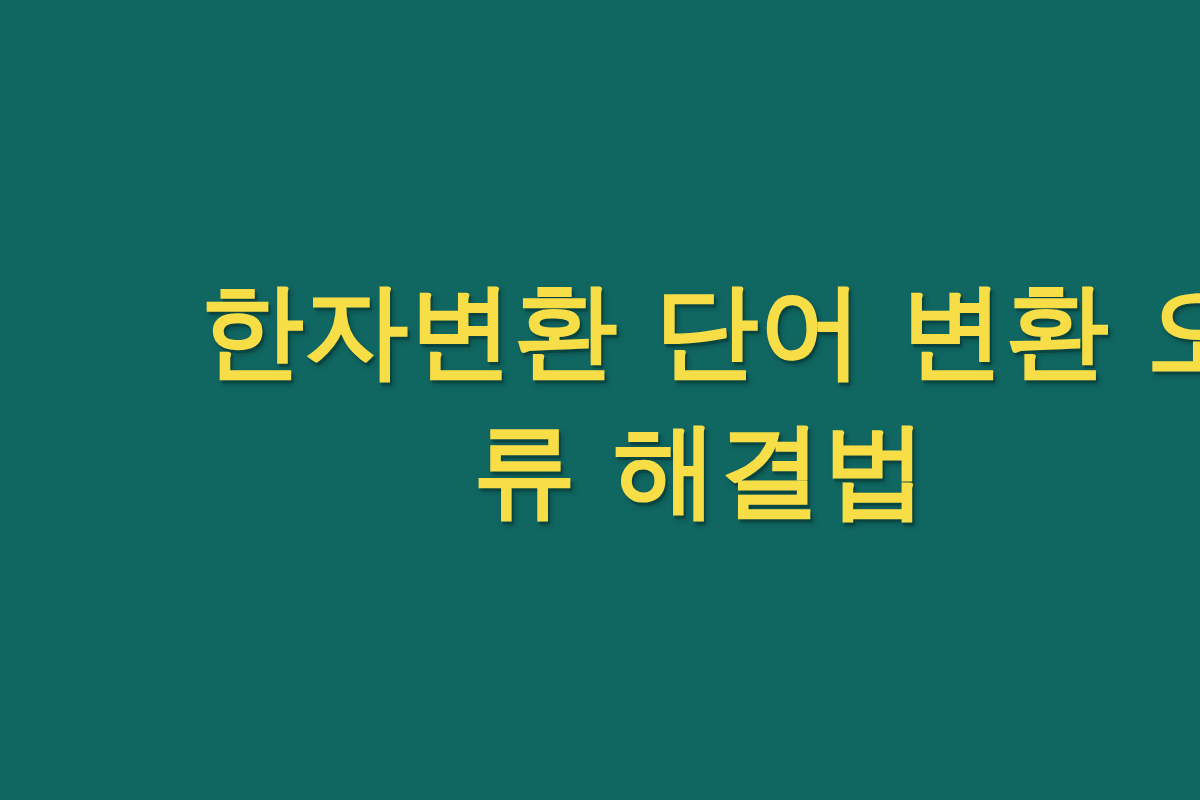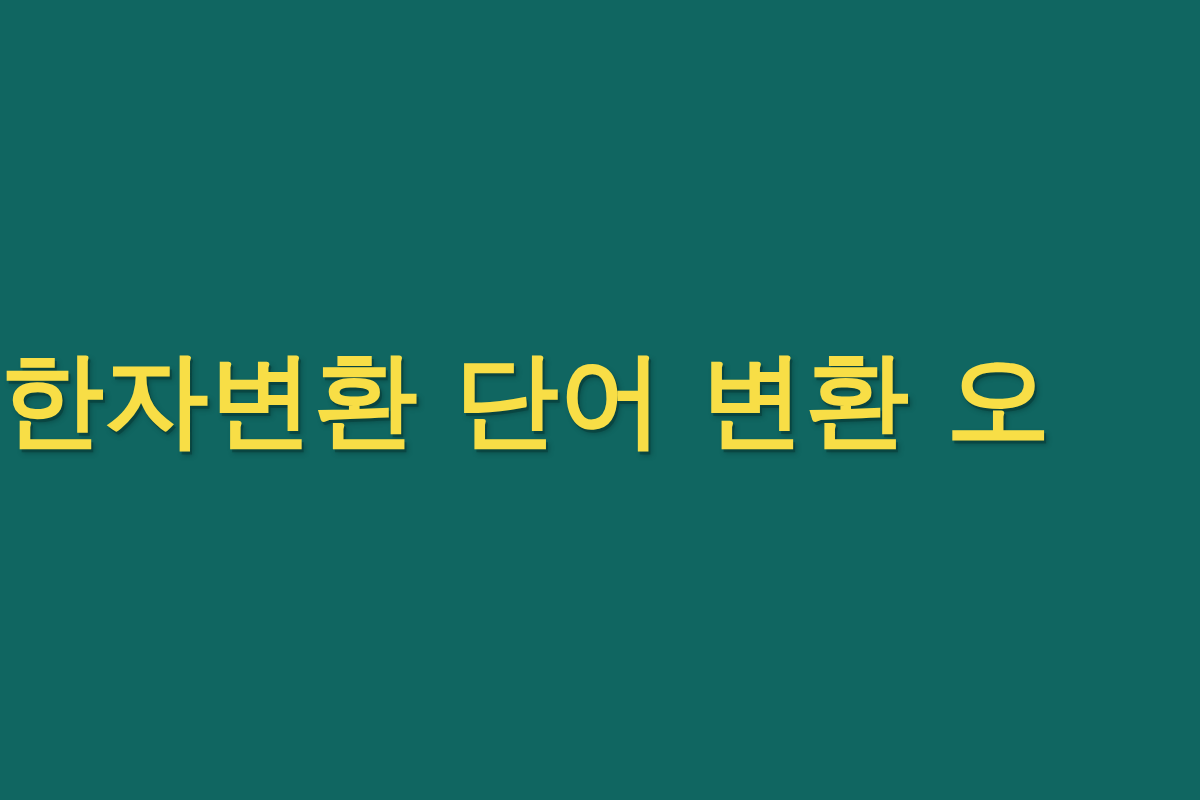--- a/index.html
+++ b/index.html
@@ -16,21 +16,21 @@
   }
 
   
   .thumbnail-card {
     position: relative;
     width: 1200px;
     height: 800px;
     background-color: #106661;
     display: flex;
     align-items: center;
-    justify-content: flex-start;
+    justify-content: flex-end;
     box-sizing: border-box;
   }
 
   
   .headline {
     width: 1000px;
     margin: 0;
     padding: 0;
     text-align: center;
     font-family: "DejaVu Sans", "Liberation Sans", sans-serif;
@@ -53,15 +53,16 @@
     white-space: pre;
   }
 </style>
 </head>
 <body>
 
 <div class="thumbnail-card" style="background-color: rgb(16, 102, 97);">
 
   <h1 class="headline" style="color: rgb(248, 222, 70);">
     <span class="headline-line">한자변환 단어 변환 오</span>
+    <span class="headline-line">류 해결법</span>
   </h1>
 
 </div>
 
 </body></html>

